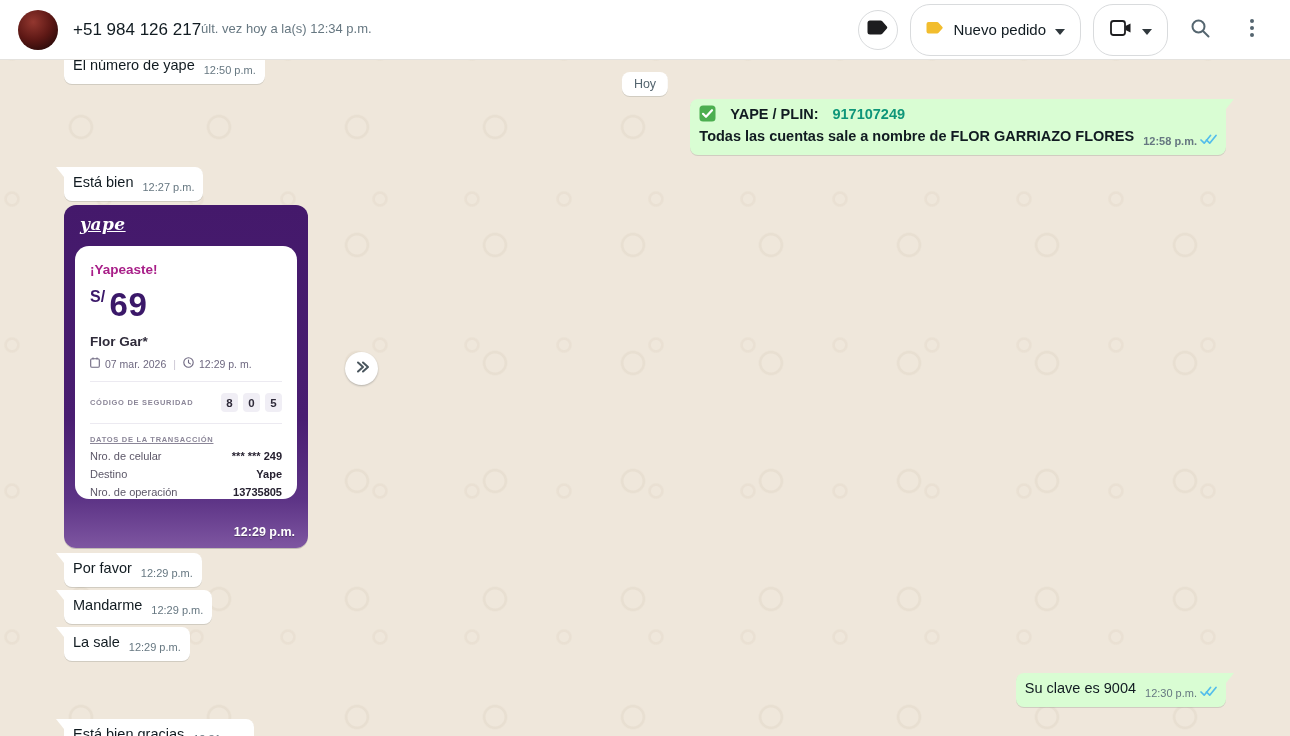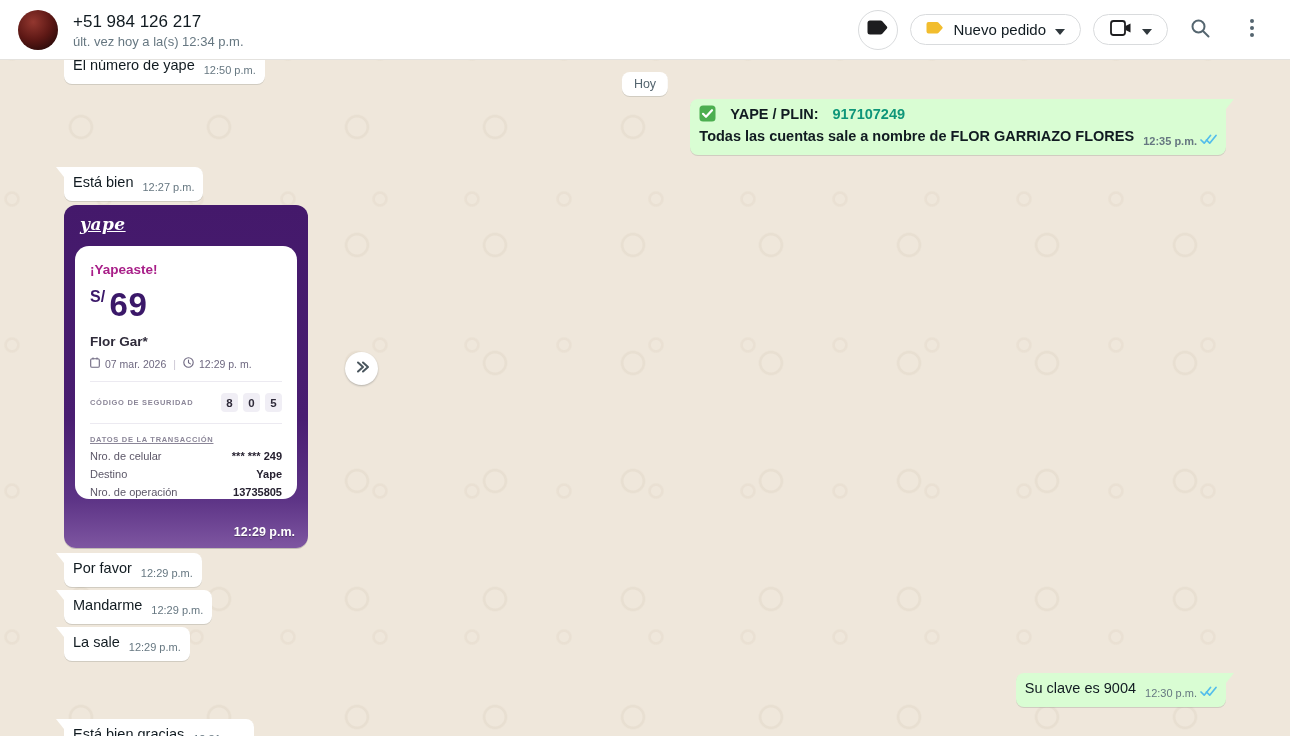--- a/index.html
+++ b/index.html
@@ -3,27 +3,27 @@
 <meta charset="utf-8">
 <style>
   * { margin:0; padding:0; box-sizing:border-box; }
   html,body { width:1290px; height:736px; overflow:hidden; font-family:"Liberation Sans","DejaVu Sans",sans-serif; background:#fff; }
 
   
   .header { position:absolute; top:0; left:0; right:0; height:60px; background:#fff;
             border-bottom:1px solid #e4e2de; display:flex; align-items:center; padding:0 18px; z-index:10; }
   .avatar { width:40px; height:40px; border-radius:50%; flex:0 0 40px; margin-right:15px; cursor:pointer;
             background:radial-gradient(circle at 38% 30%, #93372f, #5d1815 48%, #2c0b0a 82%, #1a0605 100%); }
-  .contact { display:flex; flex-direction:column; cursor:pointer; }
+  .contact { display:flex; flex-direction:row; cursor:pointer; }
   .contact-title { font-size:17px; color:#111b21; line-height:21px; }
   .contact-sub { font-size:13px; color:#667781; margin-top:2px; }
   .header-right { margin-left:auto; display:flex; align-items:center; gap:12px; }
   .circle-btn { width:40px; height:40px; border:1px solid #d9dbdd; border-radius:50%; background:#fff;
                 display:flex; align-items:center; justify-content:center; cursor:pointer; }
-  .pill-btn { height:31px; border:1px solid #d9dbdd; border-radius:20px; background:#fff; display:flex;
+  .pill-btn { height:52px; border:1px solid #d9dbdd; border-radius:20px; background:#fff; display:flex;
               align-items:center; gap:9px; padding:0 15px; cursor:pointer; }
   .pill-label { font-size:15px; font-weight:500; color:#111b21; }
   .icon-btn { width:40px; height:40px; display:flex; align-items:center; justify-content:center; cursor:pointer; background:transparent; border:none; }
 
   
   .chat { position:absolute; top:60px; left:0; right:0; bottom:0; overflow:hidden;
           background-color:#efe7db;
           background-image:
             radial-gradient(circle, rgba(148,122,86,0) 9px, rgba(148,122,86,0.075) 10px, rgba(148,122,86,0.075) 11.5px, rgba(148,122,86,0) 13px),
             radial-gradient(circle, rgba(148,122,86,0) 4.5px, rgba(148,122,86,0.06) 5.5px, rgba(148,122,86,0.06) 7px, rgba(148,122,86,0) 8.5px);
@@ -168,21 +168,21 @@
           <svg width="17" height="17" viewBox="0 0 17 17">
               <rect x="0.5" y="0.5" width="16" height="16" rx="3.5" fill="#4cae50"></rect>
               <path d="M4 8.8 l3 3 L13 5.2" fill="none" stroke="#fff" stroke-width="2.2" stroke-linecap="round" stroke-linejoin="round"></path>
             </svg>
         </span>
         <span>YAPE / PLIN:</span>
         <span class="msg-number">917107249</span>
       </div>
       <div class="msg-line2">
         <span>Todas las cuentas sale a nombre de FLOR GARRIAZO FLORES</span><span class="meta">
-            <span>12:35 p.m.</span>
+            <span>12:58 p.m.</span>
           <span>
             <svg width="17" height="11" viewBox="0 0 17 11">
                 <path d="M1 6 l3.2 3.2 L10.5 1.5" fill="none" stroke="#53bdeb" stroke-width="1.7" stroke-linecap="round" stroke-linejoin="round"></path>
                 <path d="M6.5 6 l3.2 3.2 L16 1.5" fill="none" stroke="#53bdeb" stroke-width="1.7" stroke-linecap="round" stroke-linejoin="round"></path>
               </svg>
           </span>
         </span>
       </div>
     </div>
   </div>

